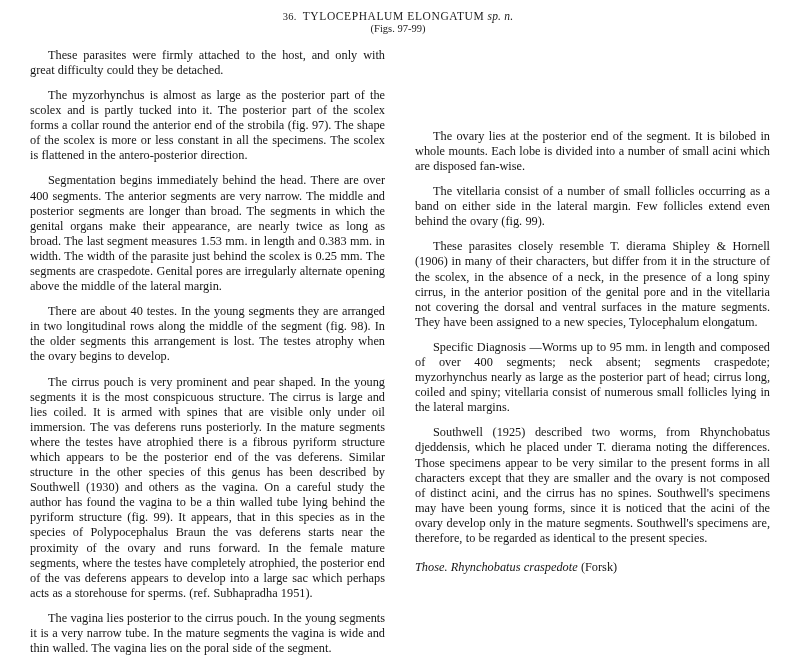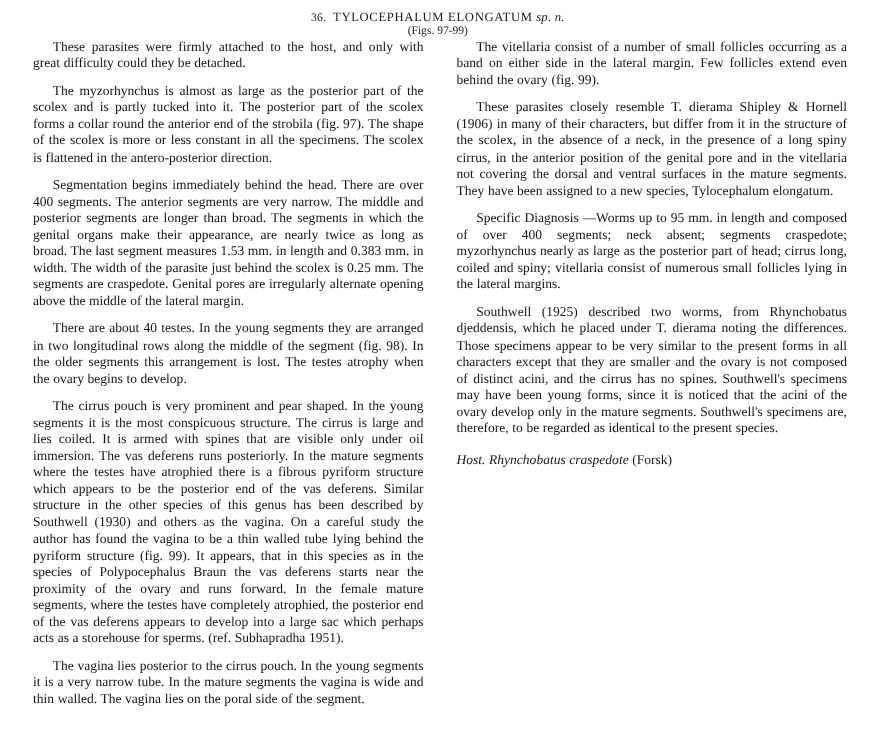--- a/index.html
+++ b/index.html
@@ -37,28 +37,29 @@
     letter-spacing: 0.6px;
   }
   .header .sp {
     font-style: italic;
     font-variant: normal;
     letter-spacing: 0.2px;
   }
   .figline {
     text-align: center;
     font-size: 10.5px;
-    margin: 0 0 1px 0;
+    margin: 0 0 23px 0;
     color: #1a1a1a;
   }
   .columns {
     display: flex;
     flex-direction: row;
     gap: 30px;
     height: 600px;
+    align-items: center;
   }
   .col {
     width: 355px;
     flex: 0 0 355px;
   }
   p {
     margin: 0 0 10px 0;
     font-size: 12.3px;
     line-height: 15.1px;
     text-align: justify;
@@ -95,21 +96,22 @@
     <div class="col">
       <p>These parasites were firmly attached to the host, and only with great difficulty could they be detached.</p>
       <p>The myzorhynchus is almost as large as the posterior part of the scolex and is partly tucked into it. The posterior part of the scolex forms a collar round the anterior end of the strobila (fig. 97). The shape of the scolex is more or less constant in all the specimens. The scolex is flattened in the antero-posterior direction.</p>
       <p>Segmentation begins immediately behind the head. There are over 400 segments. The anterior segments are very narrow. The middle and posterior segments are longer than broad. The segments in which the genital organs make their appearance, are nearly twice as long as broad. The last segment measures 1.53 mm. in length and 0.383 mm. in width. The width of the parasite just behind the scolex is 0.25 mm. The segments are craspedote. Genital pores are irregularly alternate opening above the middle of the lateral margin.</p>
       <p>There are about 40 testes. In the young segments they are arranged in two longitudinal rows along the middle of the segment (fig. 98). In the older segments this arrangement is lost. The testes atrophy when the ovary begins to develop.</p>
       <p>The cirrus pouch is very prominent and pear shaped. In the young segments it is the most conspicuous structure. The cirrus is large and lies coiled. It is armed with spines that are visible only under oil immersion. The vas deferens runs posteriorly. In the mature segments where the testes have atrophied there is a fibrous pyriform structure which appears to be the posterior end of the vas deferens. Similar structure in the other species of this genus has been described by Southwell (1930) and others as the vagina. On a careful study the author has found the vagina to be a thin walled tube lying behind the pyriform structure (fig. 99). It appears, that in this species as in the species of Polypocephalus Braun the vas deferens starts near the proximity of the ovary and runs forward. In the female mature segments, where the testes have completely atrophied, the posterior end of the vas deferens appears to develop into a large sac which perhaps acts as a storehouse for sperms. (ref. Subhapradha 1951).</p>
       <p>The vagina lies posterior to the cirrus pouch. In the young segments it is a very narrow tube. In the mature segments the vagina is wide and thin walled. The vagina lies on the poral side of the segment.</p>
     </div>
 
     <div class="col">
+      <p>The ovary lies at the posterior end of the segment. It is bilobed in whole mounts. Each lobe is divided into a number of small acini which are disposed fan-wise.</p>
       <p>The vitellaria consist of a number of small follicles occurring as a band on either side in the lateral margin. Few follicles extend even behind the ovary (fig. 99).</p>
       <p>These parasites closely resemble T. dierama Shipley &amp; Hornell (1906) in many of their characters, but differ from it in the structure of the scolex, in the absence of a neck, in the presence of a long spiny cirrus, in the anterior position of the genital pore and in the vitellaria not covering the dorsal and ventral surfaces in the mature segments. They have been assigned to a new species, Tylocephalum elongatum.</p>
       <p>Specific Diagnosis —Worms up to 95 mm. in length and composed of over 400 segments; neck absent; segments craspedote; myzorhynchus nearly as large as the posterior part of head; cirrus long, coiled and spiny; vitellaria consist of numerous small follicles lying in the lateral margins.</p>
       <p>Southwell (1925) described two worms, from Rhynchobatus djeddensis, which he placed under T. dierama noting the differences. Those specimens appear to be very similar to the present forms in all characters except that they are smaller and the ovary is not composed of distinct acini, and the cirrus has no spines. Southwell's specimens may have been young forms, since it is noticed that the acini of the ovary develop only in the mature segments. Southwell's specimens are, therefore, to be regarded as identical to the present species.</p>
-      <p class="noindent hostline"><i>Host.</i> <i>Rhynchobatus craspedote</i> <span>(Forsk)</span></p>
+      <p class="noindent hostline"><i>Those.</i> <i>Rhynchobatus craspedote</i> <span>(Forsk)</span></p>
     </div>
 
   </div>
 </div>
 
 </body></html>

